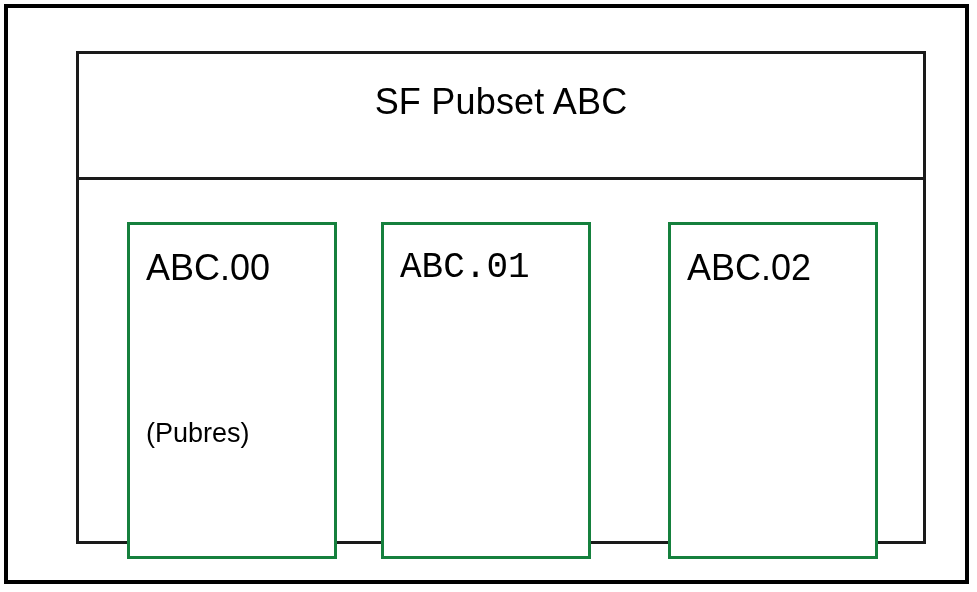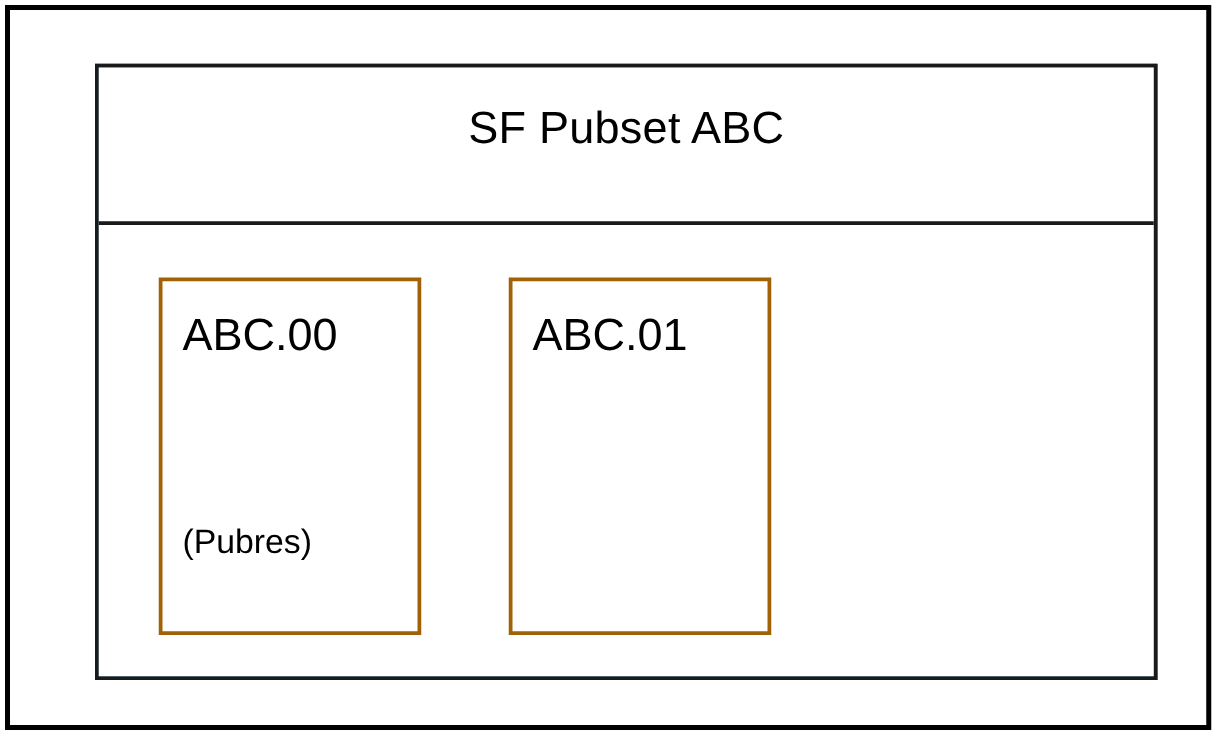--- a/index.html
+++ b/index.html
@@ -35,21 +35,21 @@
 
   
   .pubset-frame {
     position: absolute;
     left: 68px;
     top: 43px;
     width: 850px;
     height: 493px;
     border: 3px solid #1a1a1a;
     box-sizing: border-box;
-    background: #0369a1;
+    background: #15803d;
   }
 
   
   .pubset-header {
     position: absolute;
     left: 0;
     top: 0;
     right: 0;
     height: 126px;           
     border-bottom: 3px solid #1a1a1a;
@@ -77,27 +77,27 @@
     top: 126px;
     bottom: 0;
     background: #ffffff;
   }
 
   
   .volume-box {
     position: absolute;
     top: 42px;               
     width: 210px;
-    height: 286px;
-    border: 3px solid #a16207;
+    height: 337px;
+    border: 3px solid #15803d;
     box-sizing: border-box;
     background: #ffffff;
   }
   .volume-box.pos-0 { left: 48px;  }   
-  .volume-box.pos-1 { left: 328px; }   
+  .volume-box.pos-1 { left: 302px; font-family: Liberation Mono, monospace; }   
   .volume-box.pos-2 { left: 589px; }   
 
   .volume-name {
     position: absolute;
     left: 16px;
     top: 22px;
     font-size: 36px;
     line-height: 42px;
     color: #000000;
     white-space: nowrap;
@@ -131,17 +131,21 @@
         <div class="volume-box pos-0">
           <div class="volume-name">ABC.00</div>
           <div class="volume-note">(Pubres)</div>
         </div>
 
         <div class="volume-box pos-1">
           <div class="volume-name">ABC.01</div>
 
         </div>
 
+        <div class="volume-box pos-2">
+          <div class="volume-name">ABC.02</div>
+
+        </div>
 
       </div>
     </div>
   </div>
 </div>
 
 </body></html>

